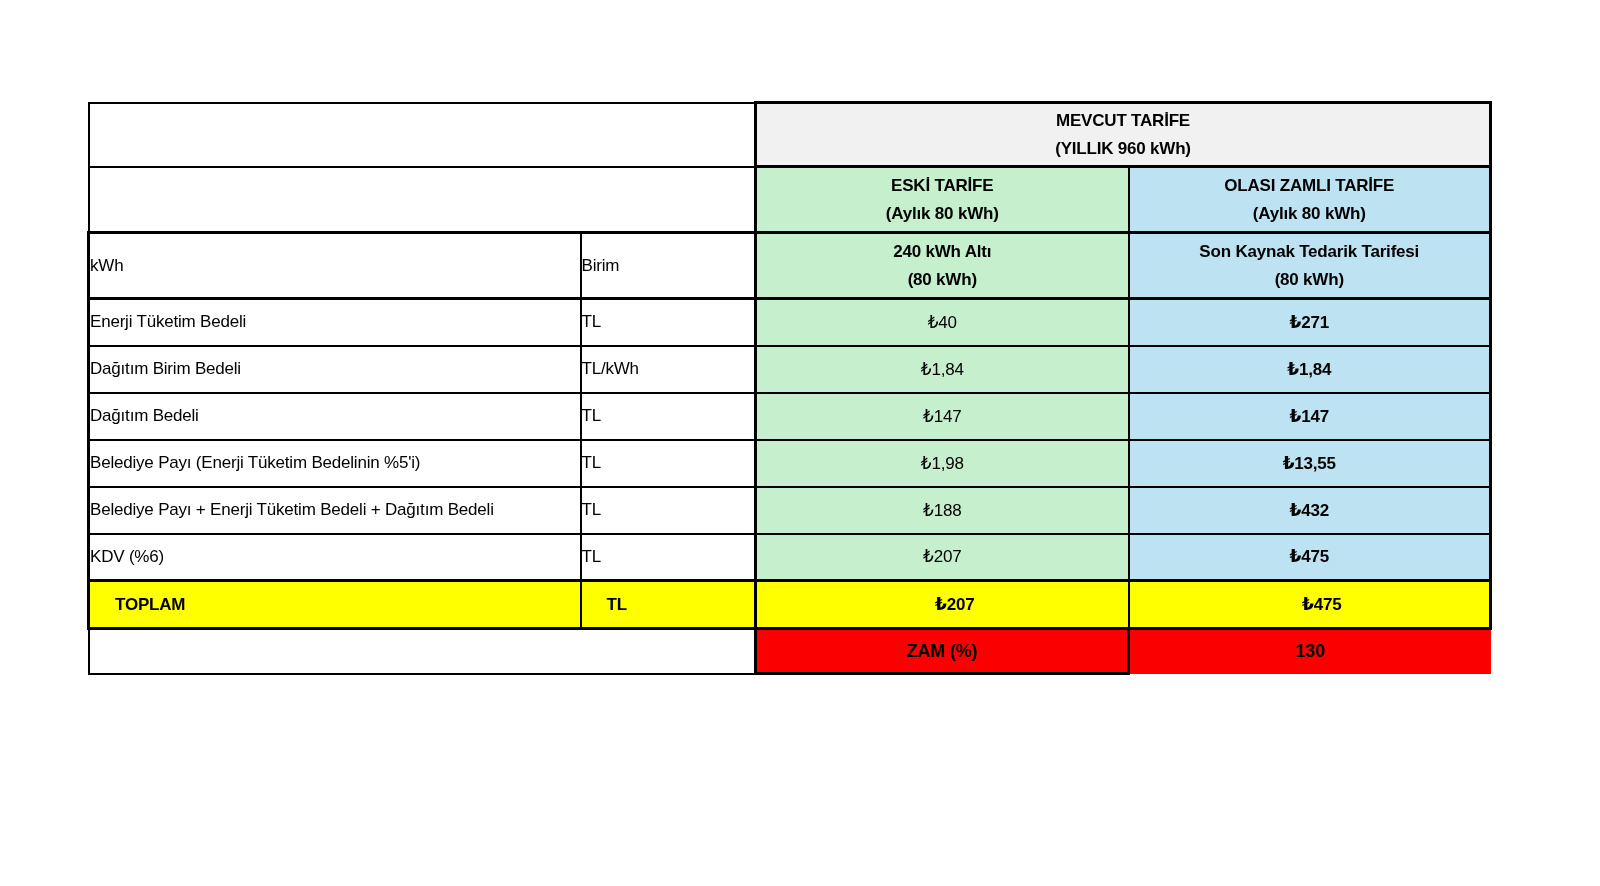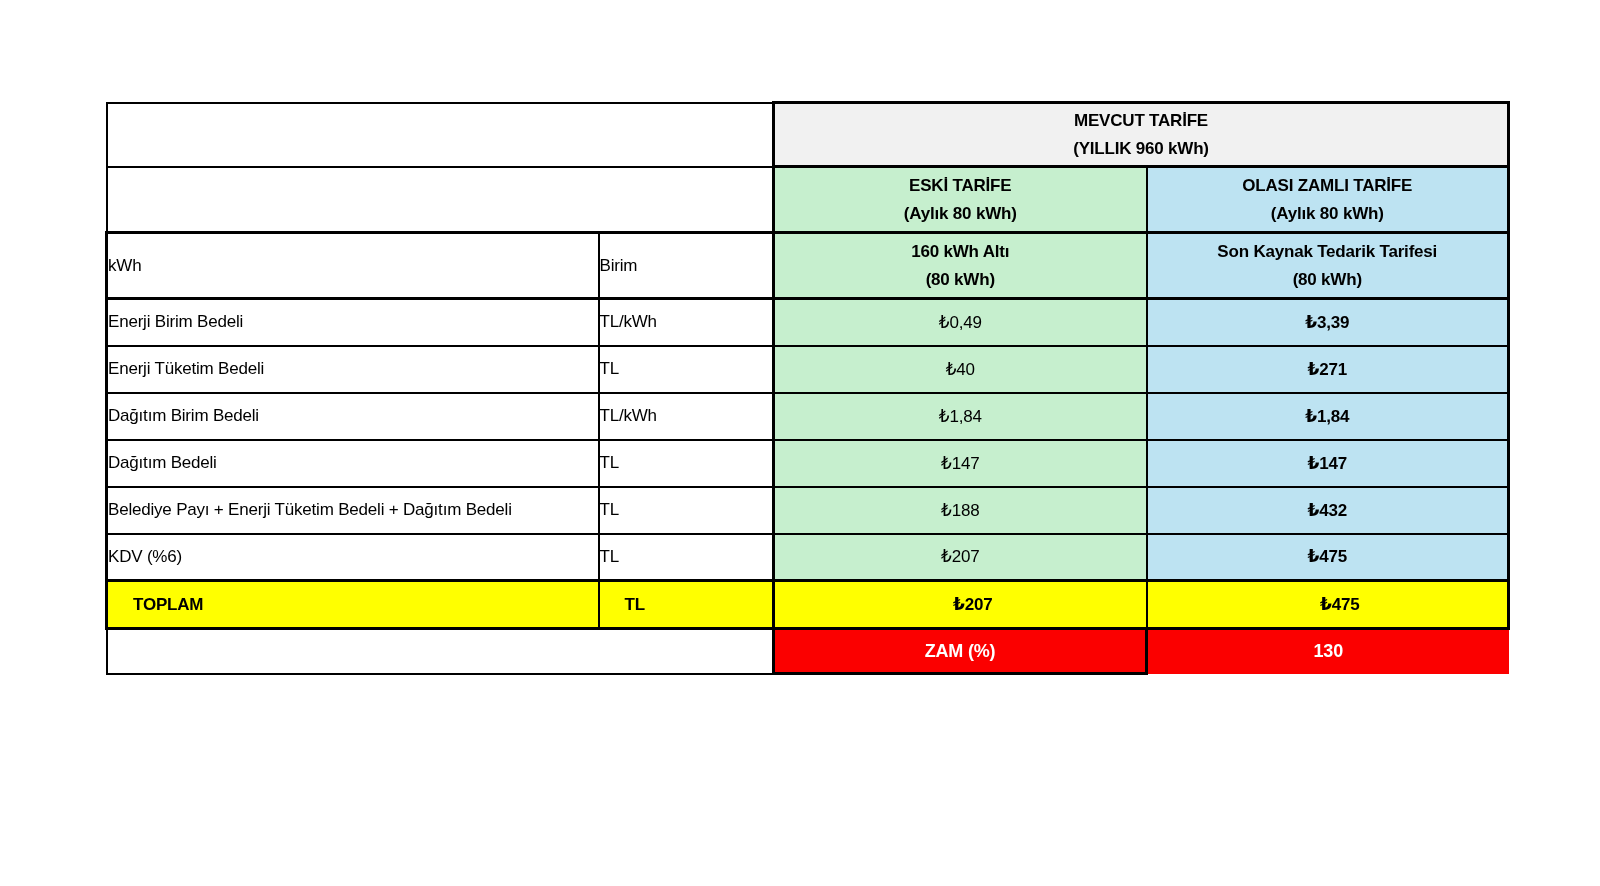--- a/index.html
+++ b/index.html
@@ -10,21 +10,21 @@
   }
   .canvas {
     position: relative;
     width: 1600px;
     height: 886px;
     background: #ffffff;
     overflow: hidden;
   }
   .tbl-wrap {
     position: absolute;
-    left: 105px;
+    left: 87px;
     top: 101px;
   }
   table.tbl {
     border-collapse: collapse;
     table-layout: fixed;
     letter-spacing: -0.2px;
     color: #000;
   }
   table.tbl td {
     border: 2px solid #000;
@@ -87,21 +87,21 @@
     vertical-align: middle;
     text-align: left;
   }
   td.val-old { font-weight: normal; }
   td.val-new { font-weight: bold; }
   tr.total-row td {
     font-weight: bold;
     padding-left: 25px;
   }
   tr.zam-row td.zam-cell {
-    color: #ffffff;
+    color: #000000;
     font-weight: bold;
     font-size: 18px;
     text-align: center;
     vertical-align: middle;
   }
 
   
   tr.r-top     { height: 64px; }
   tr.r-tariffs { height: 66px; padding-left: 10px; }
   tr.r-cols    { height: 66px; }
@@ -147,55 +147,55 @@
             <span>(Aylık 80 kWh)</span>
           </div>
         </td>
       </tr>
 
       <tr class="r-cols">
         <td class="head-cell bt3 bl3 bb3">kWh</td>
         <td class="head-cell bt3 bb3">Birim</td>
         <td class="bg-green bb3 bl3">
           <div class="two-line">
-            <span>160  kWh Altı</span>
+            <span>240  kWh Altı</span>
             <span>(80 kWh)</span>
           </div>
         </td>
         <td class="bg-blue bb3 br3">
           <div class="two-line">
             <span>Son Kaynak Tedarik Tarifesi</span>
             <span>(80 kWh)</span>
           </div>
         </td>
       </tr>
 
-      <tr class="r-data">
-        <td class="label-cell bl3">Enerji Birim Bedeli</td>
-        <td class="label-cell">TL/kWh</td>
-        <td class="bg-green center-val val-old bl3">₺0,49</td>
-        <td class="bg-blue center-val val-new br3">₺3,39</td>
-      </tr>
       <tr class="r-data">
         <td class="label-cell bl3">Enerji Tüketim Bedeli</td>
         <td class="label-cell">TL</td>
         <td class="bg-green center-val val-old bl3">₺40</td>
         <td class="bg-blue center-val val-new br3">₺271</td>
       </tr>
       <tr class="r-data">
         <td class="label-cell bl3">Dağıtım Birim Bedeli</td>
         <td class="label-cell">TL/kWh</td>
         <td class="bg-green center-val val-old bl3">₺1,84</td>
         <td class="bg-blue center-val val-new br3">₺1,84</td>
       </tr>
       <tr class="r-data">
         <td class="label-cell bl3">Dağıtım Bedeli</td>
         <td class="label-cell">TL</td>
         <td class="bg-green center-val val-old bl3">₺147</td>
         <td class="bg-blue center-val val-new br3">₺147</td>
+      </tr>
+      <tr class="r-data">
+        <td class="label-cell bl3">Belediye Payı (Enerji Tüketim Bedelinin %5'i)</td>
+        <td class="label-cell">TL</td>
+        <td class="bg-green center-val val-old bl3">₺1,98</td>
+        <td class="bg-blue center-val val-new br3">₺13,55</td>
       </tr>
       <tr class="r-data">
         <td class="label-cell bl3">Belediye Payı + Enerji Tüketim Bedeli + Dağıtım Bedeli</td>
         <td class="label-cell">TL</td>
         <td class="bg-green center-val val-old bl3">₺188</td>
         <td class="bg-blue center-val val-new br3">₺432</td>
       </tr>
       <tr class="r-data">
         <td class="label-cell bl3">KDV (%6)</td>
         <td class="label-cell">TL</td>

